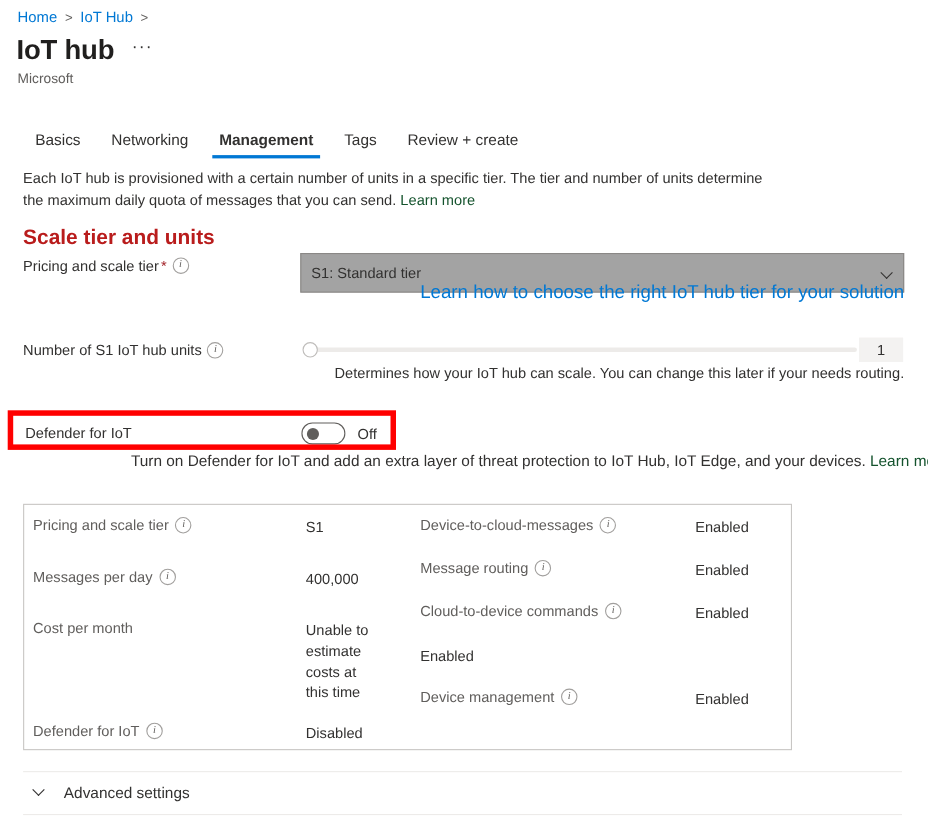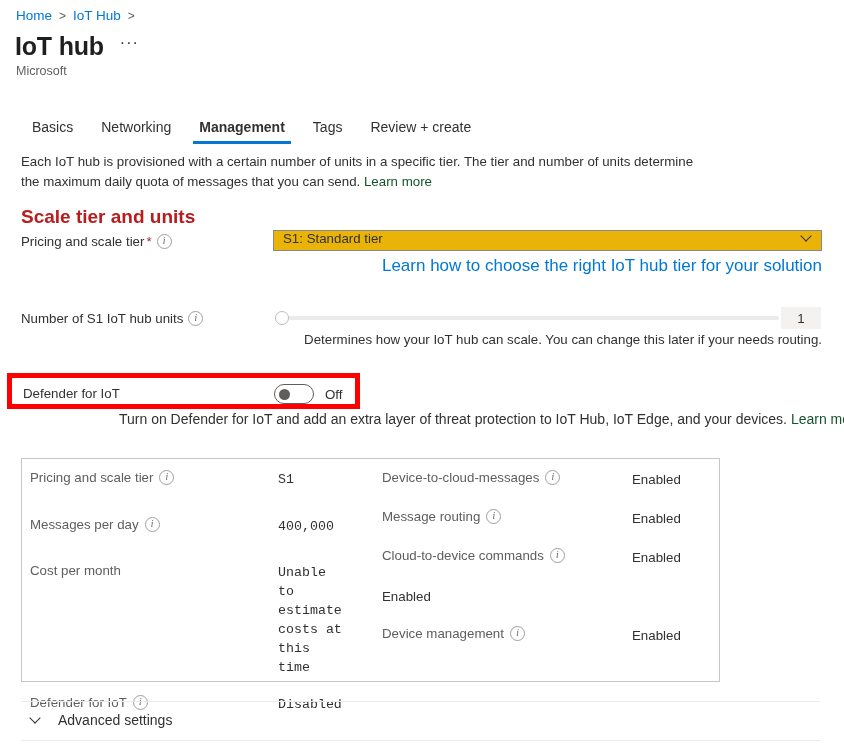--- a/index.html
+++ b/index.html
@@ -163,25 +163,25 @@
   .row-tier-label {
     position: absolute;
     left: 21px;
     top: 234px;
   }
   .dropdown {
     position: absolute;
     left: 273px;
     top: 230px;
     width: 549px;
-    height: 21px;
+    height: 36px;
     border: 1px solid #8a8886;
-    background: #eab308;
-    display: flex;
-    align-items: flex-start;
+    background: #a3a3a3;
+    display: flex;
+    align-items: center;
     padding: 0 8px 0 9px;
     box-sizing: border-box;
     font-size: 13.3px;
     color: #323130;
     cursor: pointer;
   }
   .dropdown .dd-value { flex: 1; }
   .chev {
     width: 11px;
     height: 11px;
@@ -352,21 +352,21 @@
     gap: 6px;
     flex: none;
   }
   .sum-left .sum-name  { width: 248px; }
   .sum-right .sum-name { width: 250px; }
   .sum-val {
     font-size: 13.3px;
     color: #323130;
     line-height: 19px;
   }
-  .sum-left  .sum-val { width: 70px; font-family: Liberation Mono, monospace; }
+  .sum-left  .sum-val { width: 70px; }
 
   
   .adv-rule {
     position: absolute;
     left: 21px;
     width: 799px;
     height: 1px;
     background: #edebe9;
   }
   .adv-rule.top { top: 701px; }

